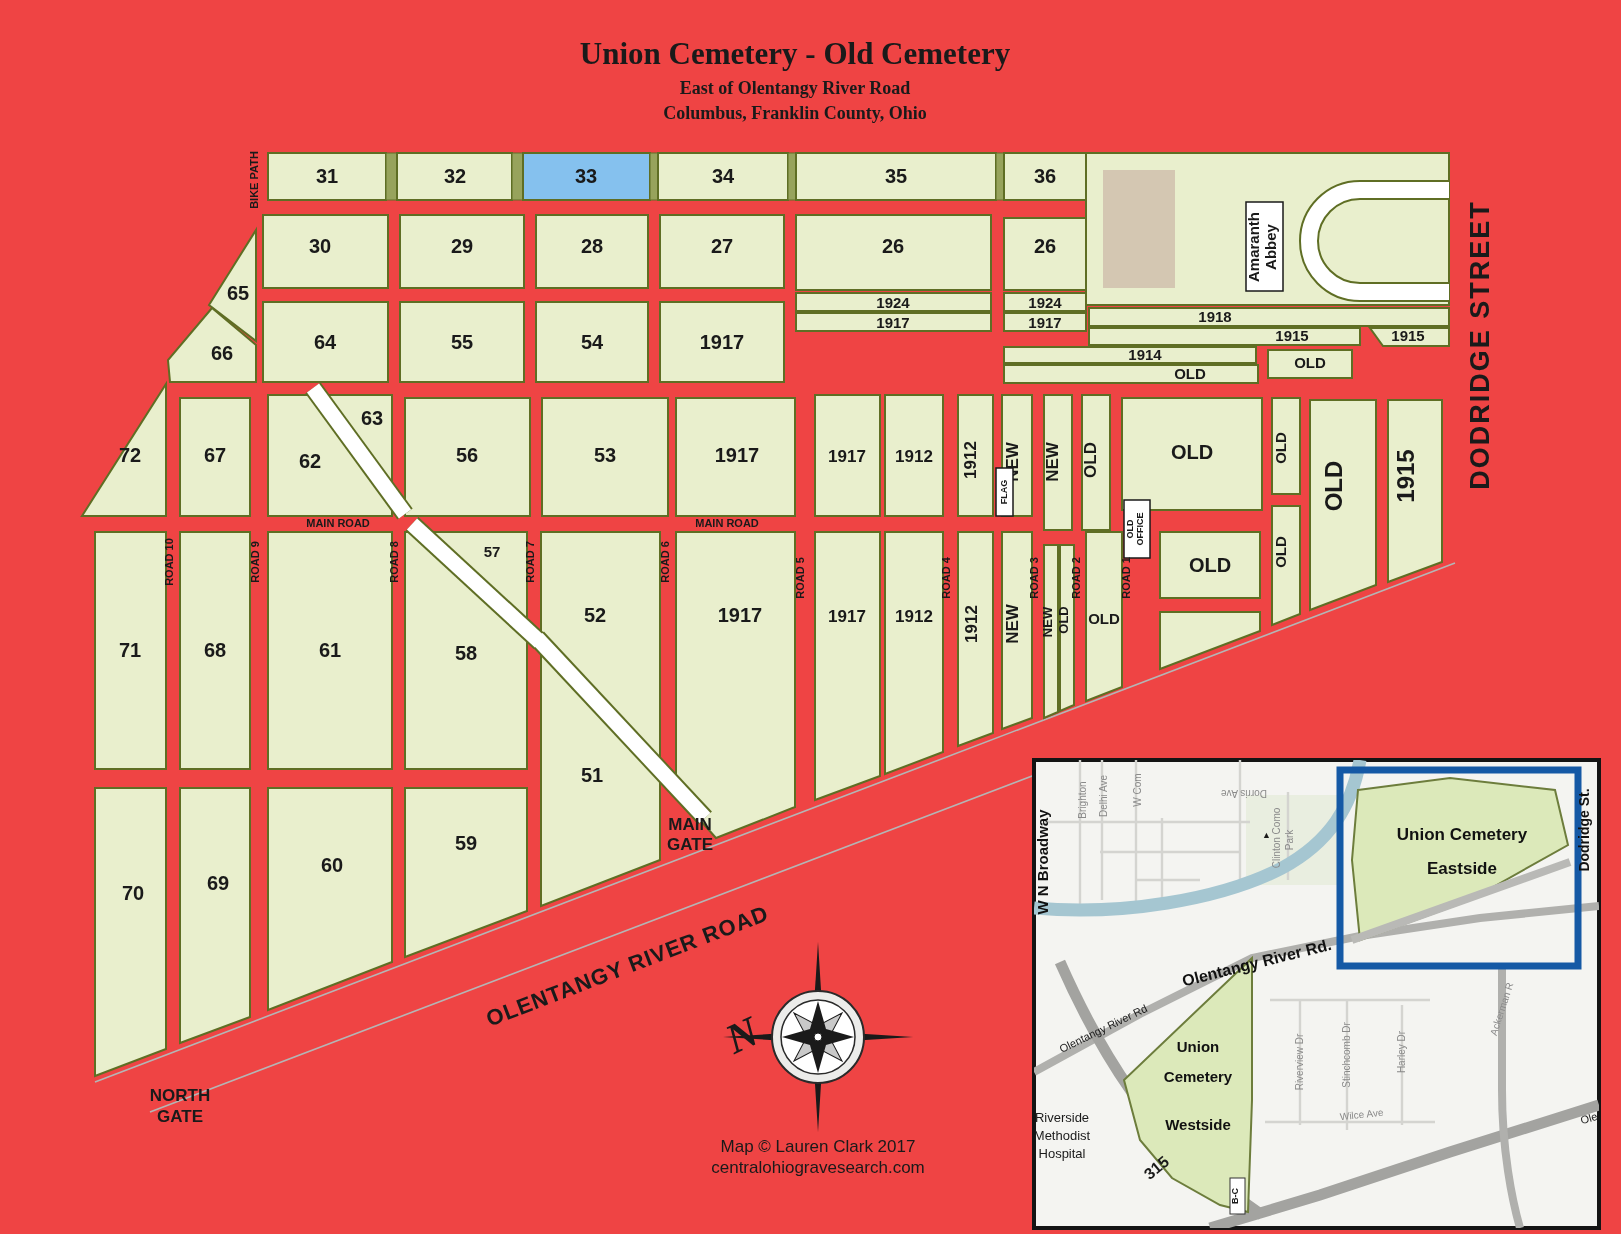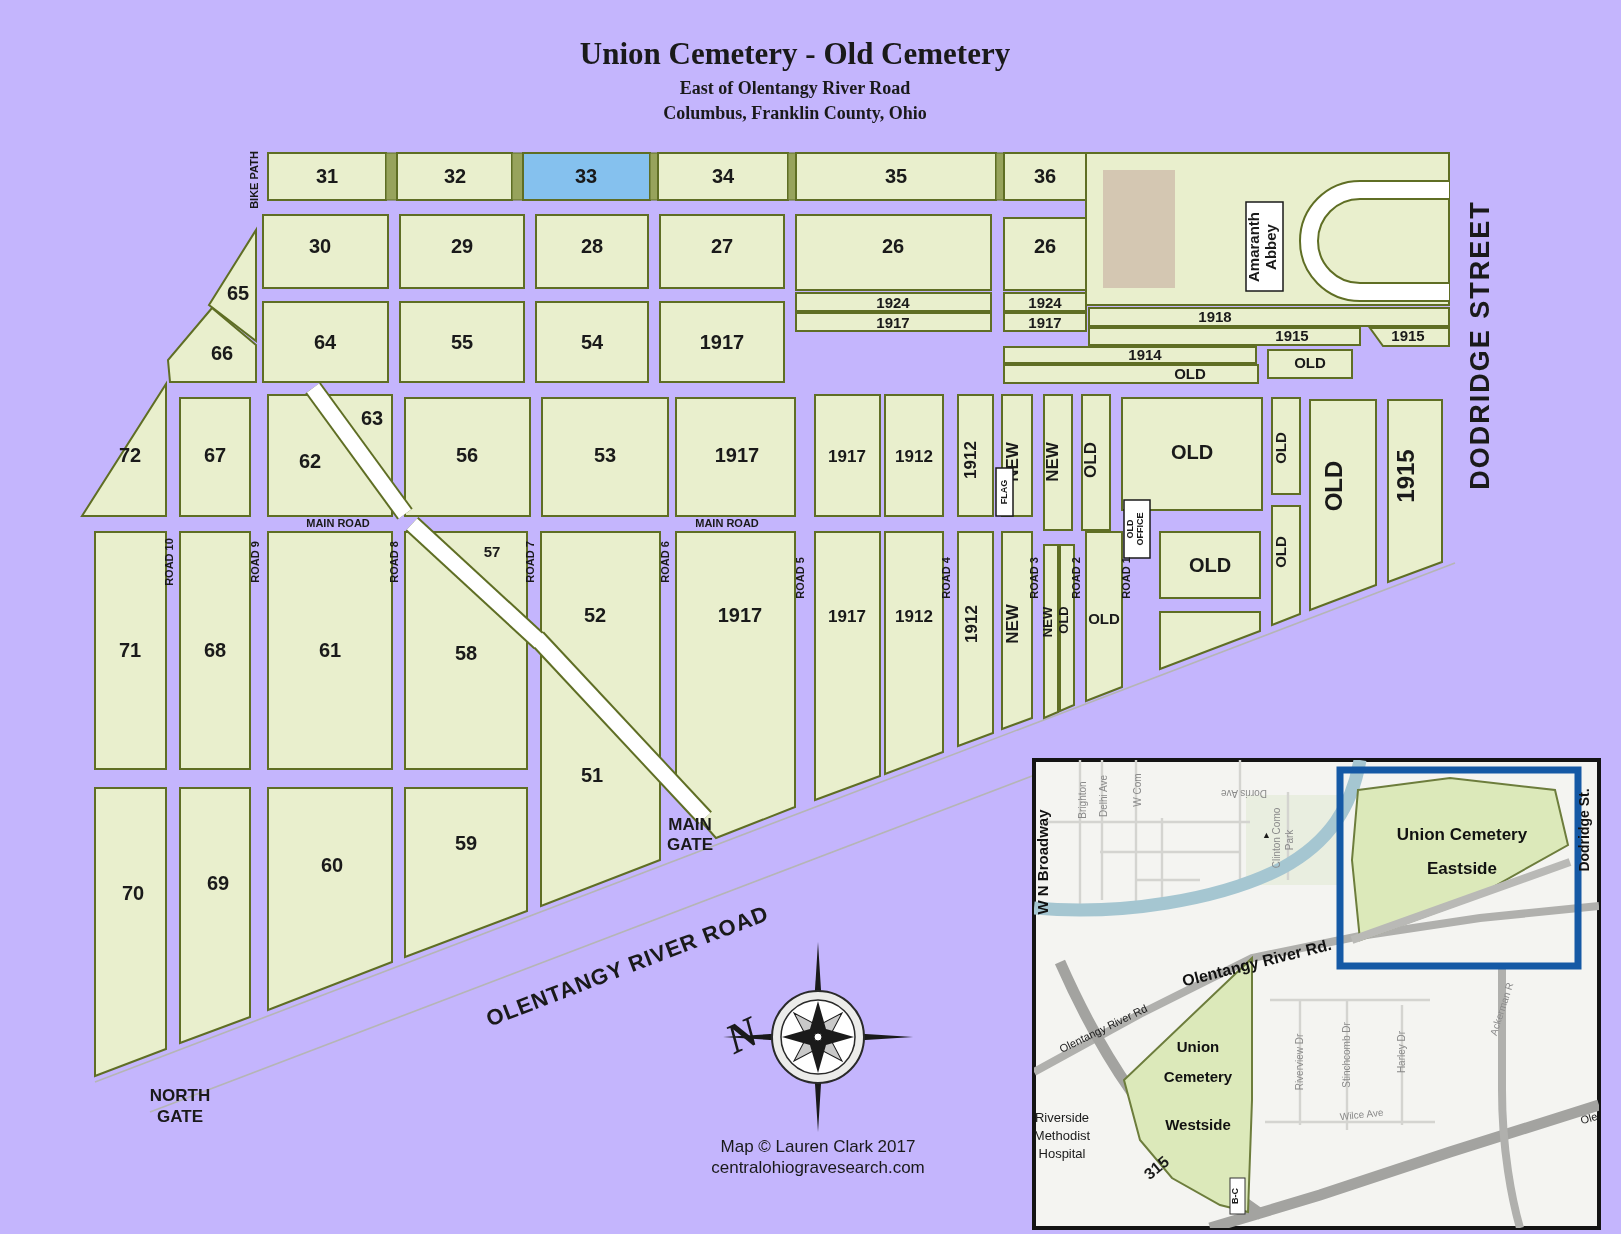--- a/index.html
+++ b/index.html
@@ -1,16 +1,16 @@
 <!DOCTYPE html>
 <html><head>
 <meta charset="utf-8">
 <style>
   html,body{margin:0;padding:0;background:#ffffff;}
-  .page{position:relative;width:1621px;height:1234px;background:#c4b5fd;overflow:hidden;
+  .page{position:relative;width:1621px;height:1234px;background:#ef4444;overflow:hidden;
         font-family:"Liberation Sans",sans-serif;}
   svg text{fill:#1a1a1a;}
   .sec{fill:#e9efcd;stroke:#5f6e24;stroke-width:2;}
   .sec-blue{fill:#85c1ee;stroke:#5f6e24;stroke-width:2;}
   .sep{fill:#97a35c;stroke:#5f6e24;stroke-width:1;}
   .bldg{fill:#d4c7b2;stroke:none;}
   .whitebox{fill:#ffffff;stroke:#1a1a1a;stroke-width:1.5;}
   .lab{font-weight:bold;}
   .l20{font-size:20px;font-weight:bold;}
   .l17{font-size:17px;font-weight:bold;}

